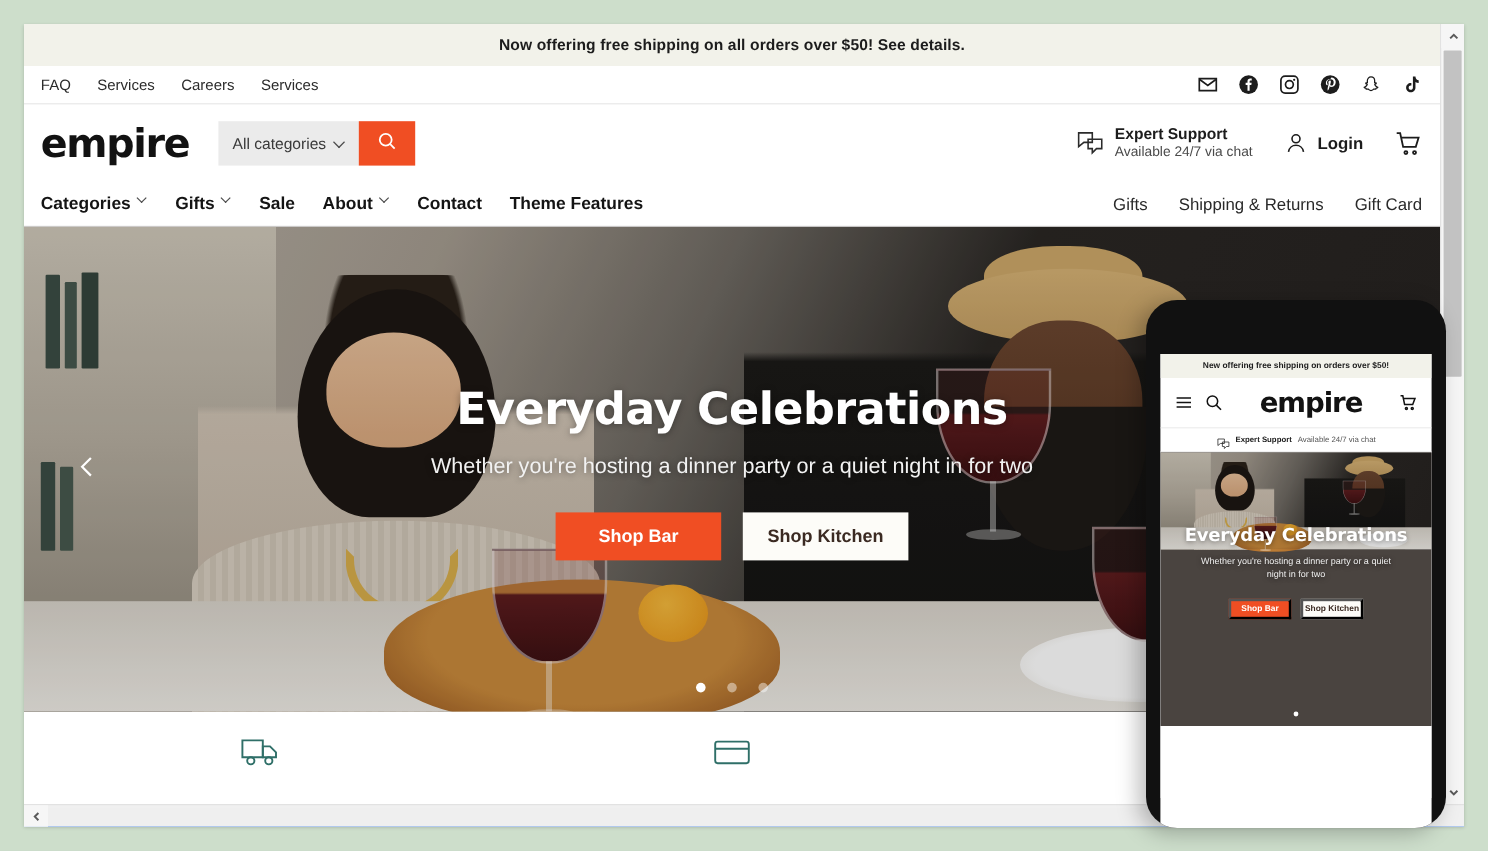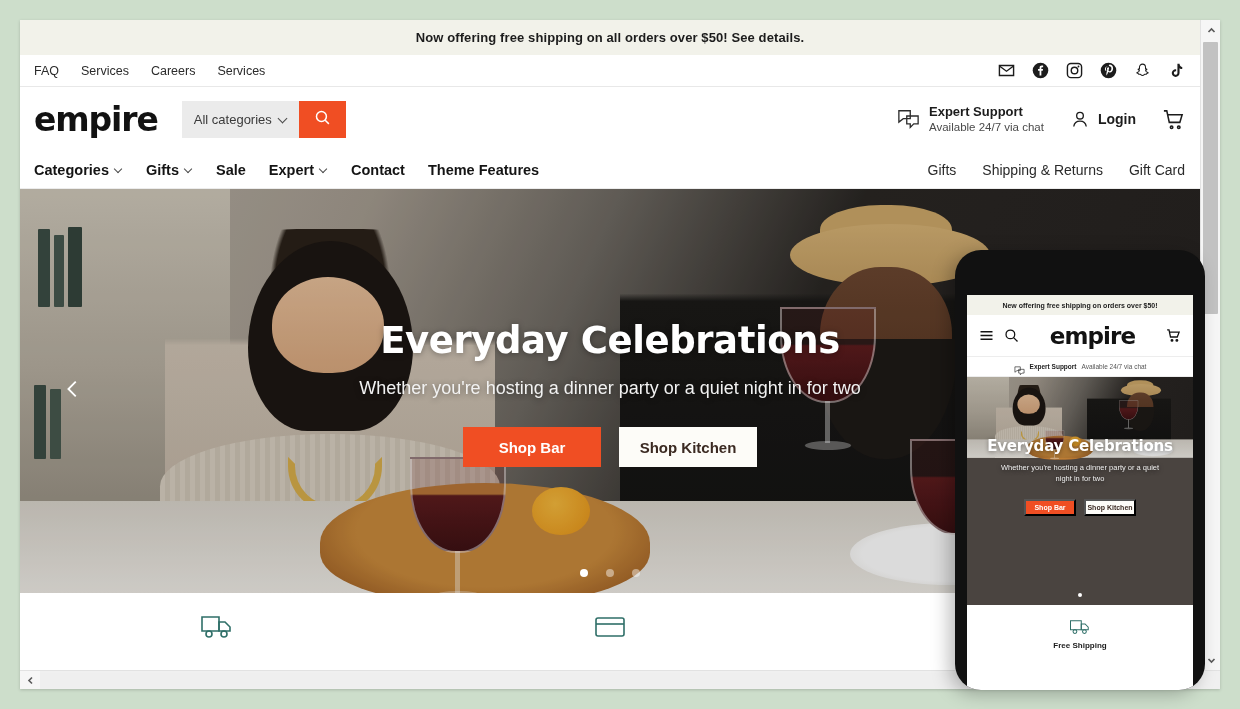--- a/index.html
+++ b/index.html
@@ -97,21 +97,21 @@
 
   
   .nav {
     height: 38px; display: flex; align-items: center; padding: 0 15px 0 14px;
     border-bottom: 1px solid #ececec;
   }
   .nav-left { display: flex; gap: 23px; align-items: center; }
   .nav-right { margin-left: auto; display: flex; gap: 26px; align-items: center; }
   .nav-item {
     font-size: 14.5px; font-weight: 700; color: #141414; display: flex;
-    align-items: center; gap: 6px; cursor: pointer; white-space: nowrap;
+    gap: 6px; cursor: pointer; white-space: nowrap;
   }
   .nav-right .nav-item { font-weight: 400; font-size: 14px; color: #2a2a2a; }
   .nav-item .chev::after { width: 5px; height: 5px; border-width: 1.3px; }
 
   
   .hero {
     position: relative; height: 404px; overflow: hidden;
     background: #4a4440;
   }
   .hero-photo { position: absolute; inset: 0; }
@@ -468,21 +468,21 @@
             <span class="chev"></span>
           </div>
           <div class="nav-item">
             <span>Gifts</span>
             <span class="chev"></span>
           </div>
           <div class="nav-item">
             <span>Sale</span>
           </div>
           <div class="nav-item">
-            <span>Expert</span>
+            <span>About</span>
             <span class="chev"></span>
           </div>
           <div class="nav-item">
             <span>Contact</span>
           </div>
           <div class="nav-item">
             <span>Theme Features</span>
           </div>
         </div>
         <div class="nav-right">
@@ -687,27 +687,16 @@
             <button class="m-btn btn-primary">Shop Bar</button>
             <button class="m-btn btn-secondary">Shop Kitchen</button>
           </div>
         </div>
         <div class="m-dots">
           <span class="m-dot active"></span>
         </div>
       </div>
 
       <div class="m-props">
-        <div class="m-prop">
-          <span class="m-prop-ic">
-            <svg viewBox="0 0 34 30">
-                <path d="M2 6h17v14H2z"></path>
-                <path d="M19 11h6l5 5v4h-11z"></path>
-                <circle cx="9" cy="23" r="3"></circle>
-                <circle cx="24" cy="23" r="3"></circle>
-              </svg>
-          </span>
-          <span class="m-prop-label">Free Shipping</span>
-        </div>
       </div>
     </div>
   </div>
 </div>
 
 </body></html>

